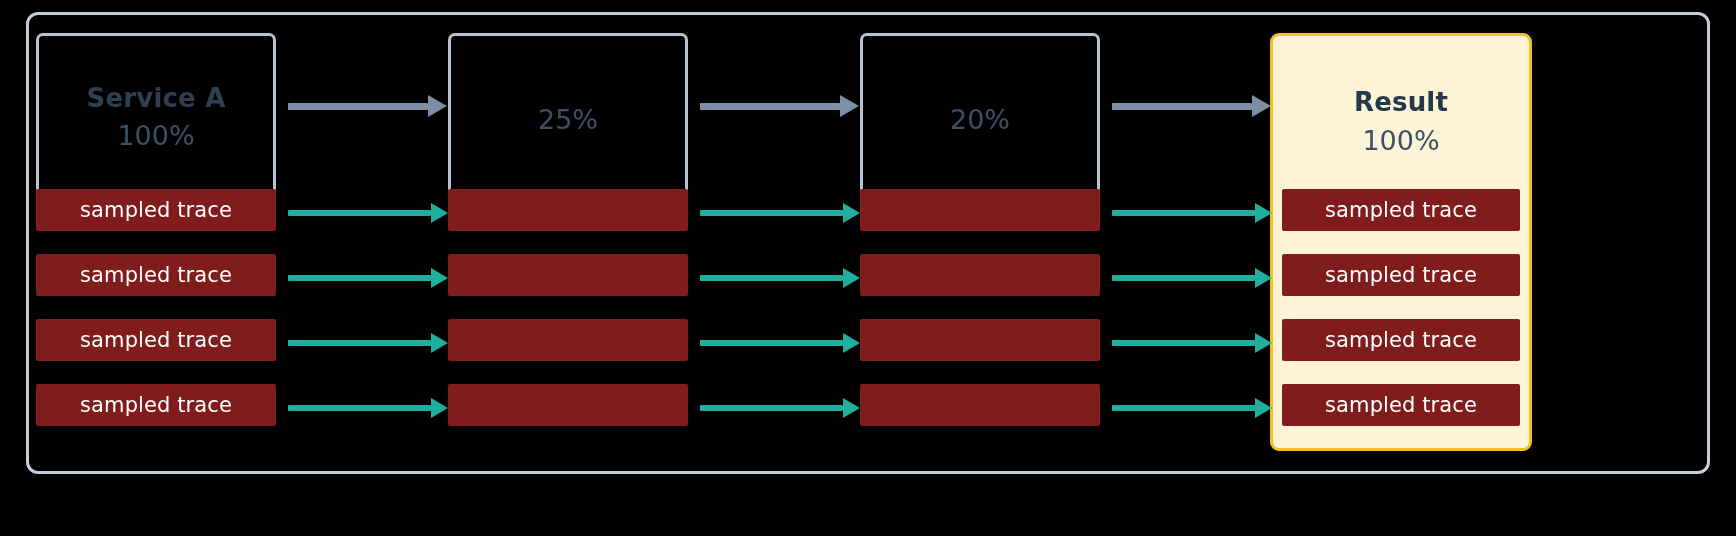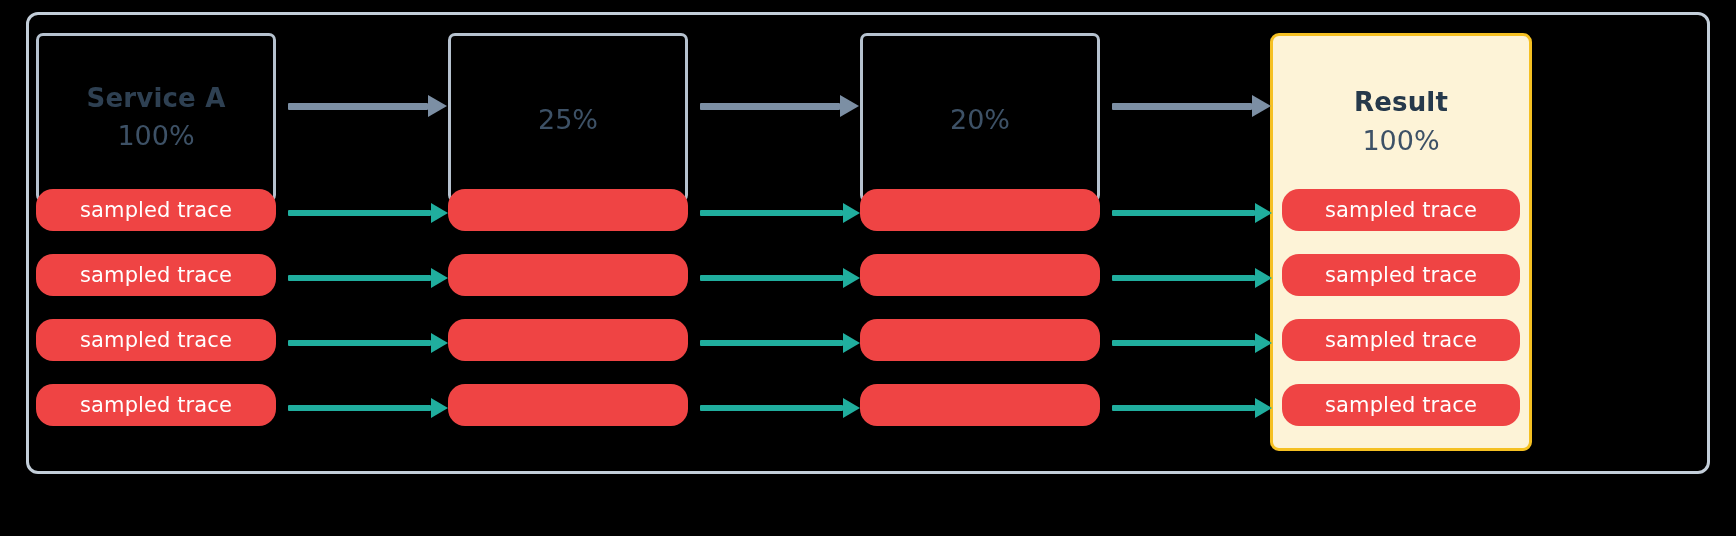--- a/index.html
+++ b/index.html
@@ -78,22 +78,22 @@
     justify-content: flex-end;
     pointer-events: none;
   }
   .result-head .svc-name { color: #26394b; }
   .result-head .svc-pct  { color: #3d5166; }
 
   
   .trace-bar {
     position: absolute;
     height: 42px;
-    background: #ef4444;
-    border-radius: 17px;
+    background: #7f1d1d;
+    border-radius: 2px;
     display: flex;
     align-items: center;
     justify-content: center;
     color: #ffffff;
     font-size: 21px;
     font-weight: normal;
     letter-spacing: 0.1px;
   }
   .trace-bar.col1 { left: 36px;   width: 240px; }
   .trace-bar.col2 { left: 448px;  width: 240px; }

